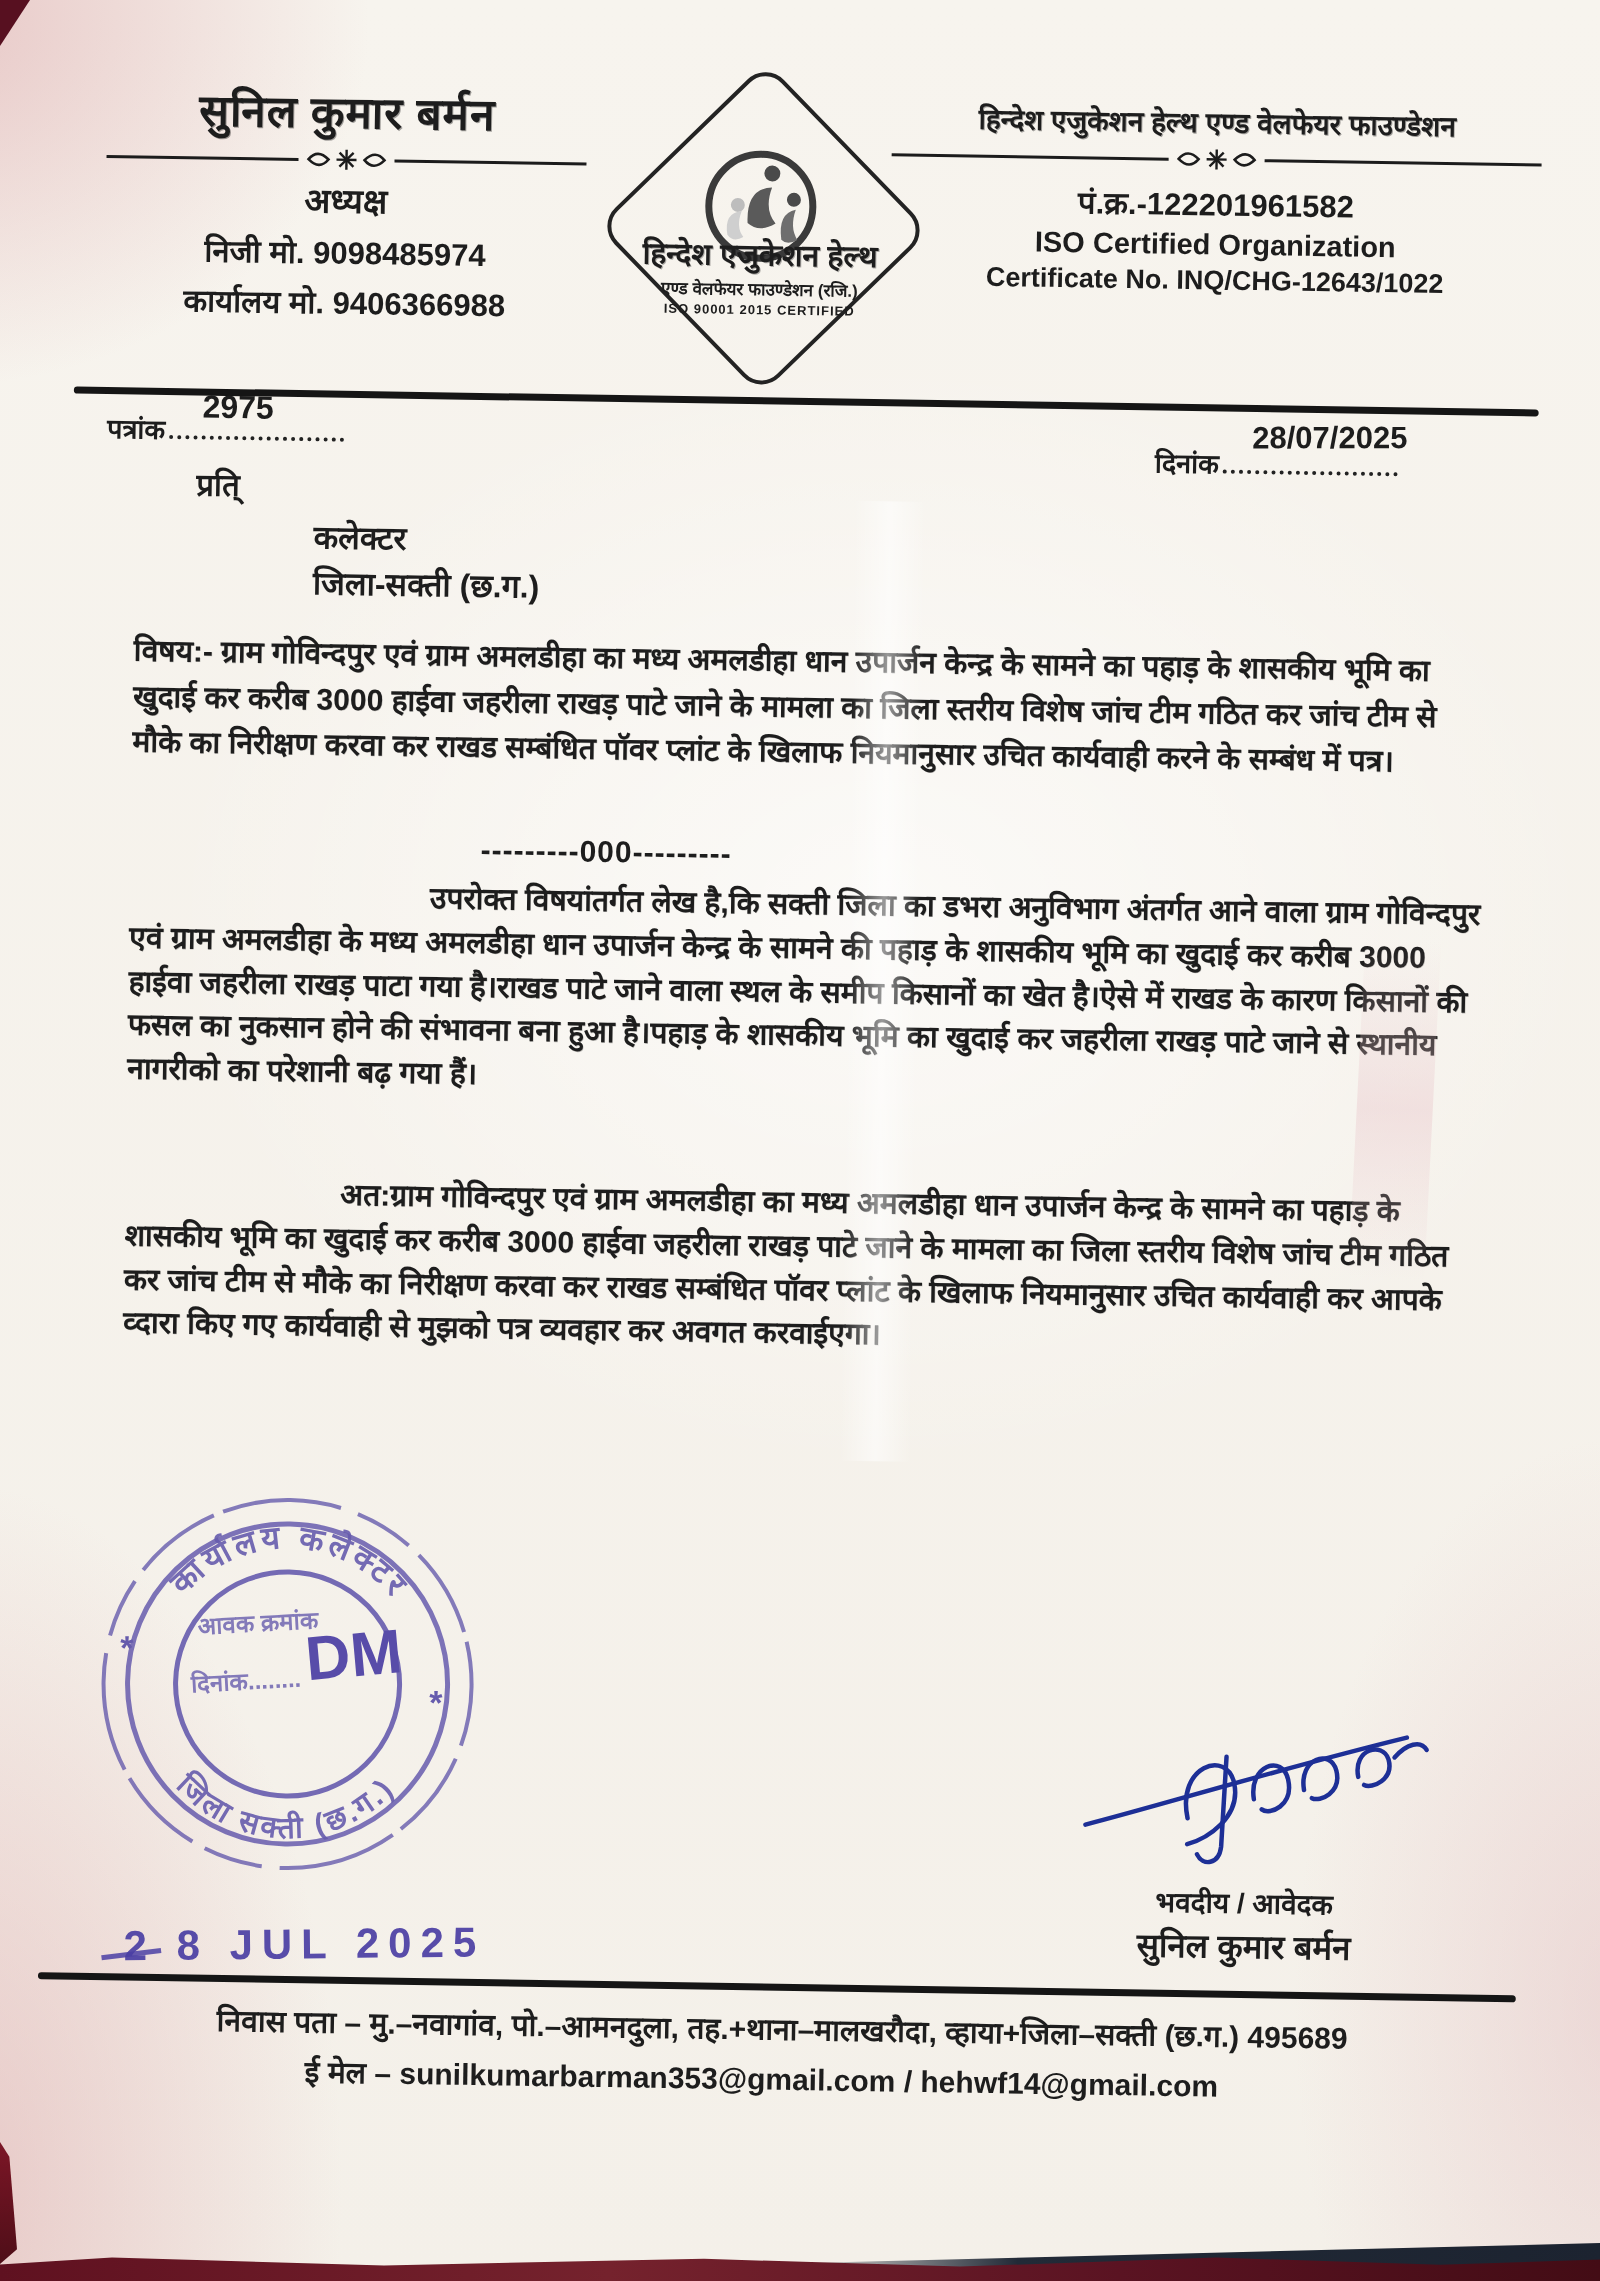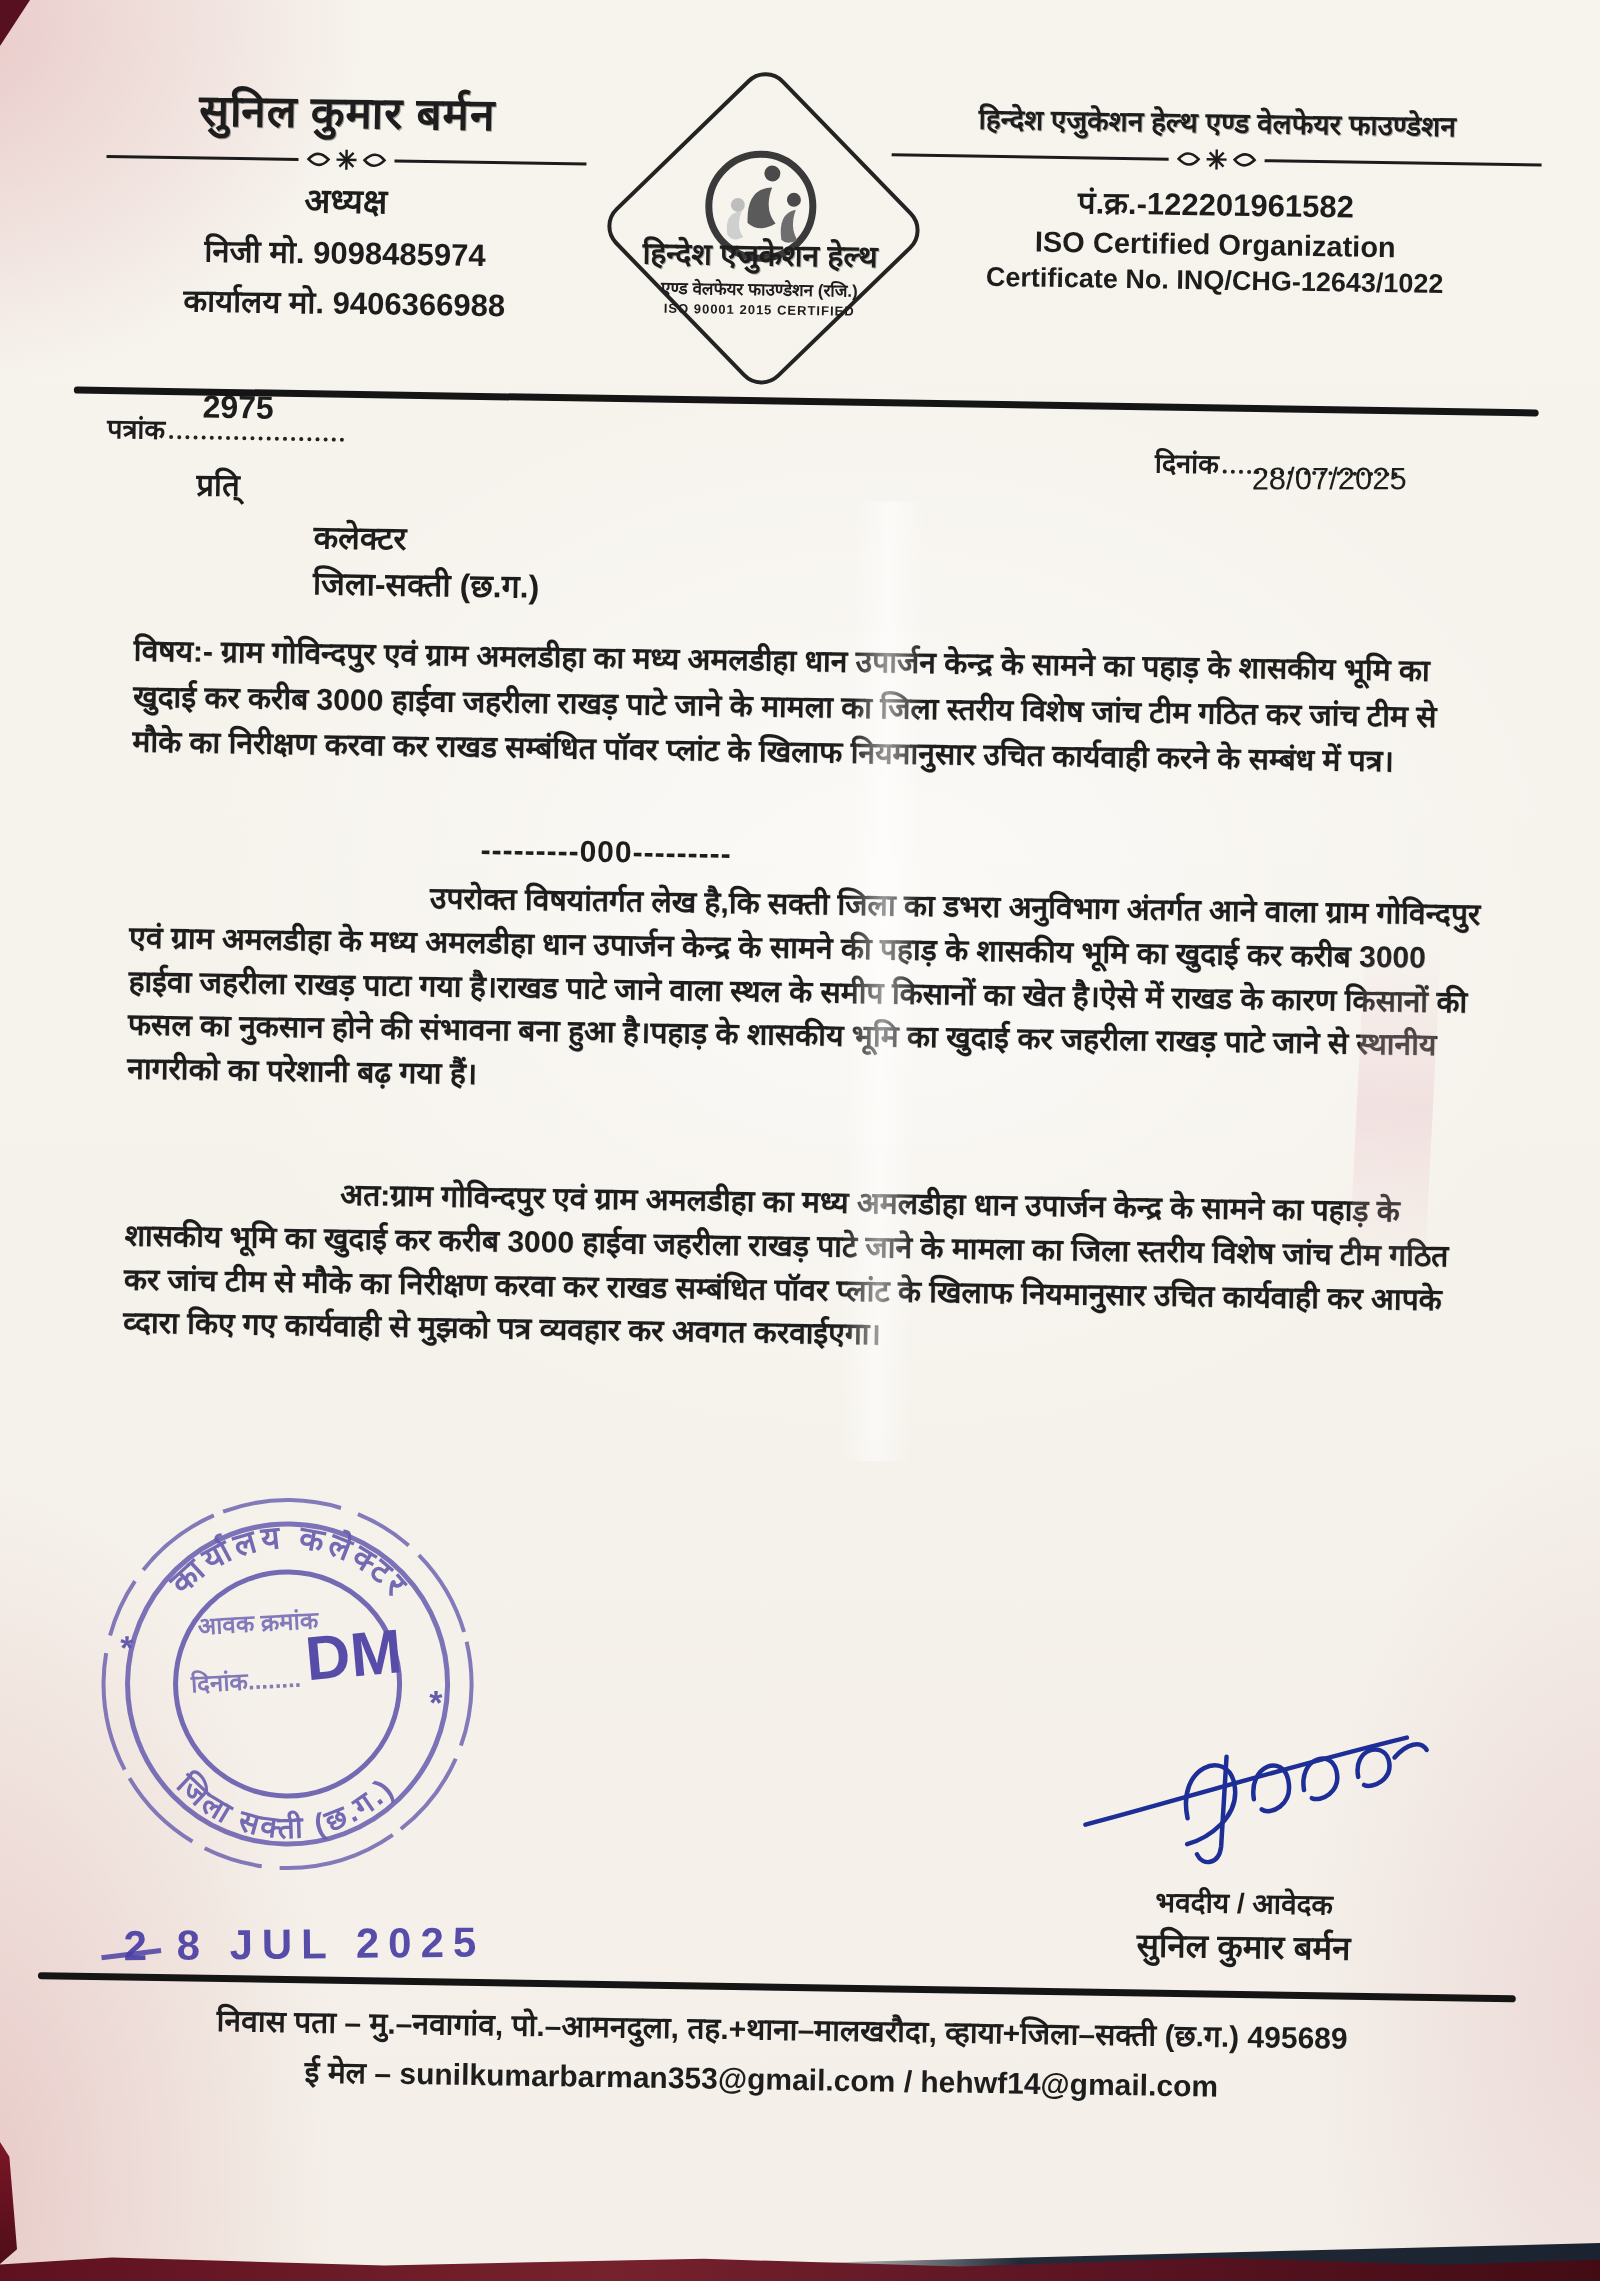--- a/index.html
+++ b/index.html
@@ -39,21 +39,21 @@
   .org-name{font-size:28px;font-weight:800;text-shadow:1px 1px 0 rgba(0,0,0,.35);white-space:nowrap;}
   .org-reg{font-size:31px;font-weight:800;margin-top:10px;}
   .org-iso{font-size:29px;font-weight:700;margin-top:4px;}
   .org-cert{font-size:27px;font-weight:700;margin-top:4px;white-space:nowrap;}
   .rule{position:absolute;left:66px;top:398px;width:1465px;height:7px;background:#151515;border-radius:4px;}
   
   .letterno{position:absolute;left:100px;top:420px;font-size:27px;font-weight:700;}
   .dots{display:inline-block;border-bottom:4px dotted #222;width:175px;height:18px;margin-left:4px;}
   .lno-val{position:absolute;left:195px;top:398px;font-size:32px;font-weight:800;}
   .dateline{position:absolute;left:1148px;top:438px;font-size:27px;font-weight:700;}
-  .date-val{position:absolute;left:1245px;top:412px;font-size:31px;font-weight:400;transform:rotate(-1deg);margin-top:41px;}
+  .date-val{position:absolute;left:1245px;top:412px;font-size:31px;font-weight:700;transform:rotate(-1deg);}
   
   .recip-sal{position:absolute;left:190px;top:472px;font-size:31px;font-weight:700;}
   .recip-1{position:absolute;left:308px;top:522px;font-size:32px;font-weight:700;}
   .recip-2{position:absolute;left:308px;top:568px;font-size:32px;font-weight:700;}
   .subject{position:absolute;left:130px;top:638px;width:1352px;font-size:30px;font-weight:700;line-height:1.52;text-shadow:.5px .5px 0 rgba(0,0,0,.25);}
   .subject .lbl{margin-right:8px;}
   .div000{position:absolute;left:480px;top:838px;font-size:30px;font-weight:800;letter-spacing:1px;}
   .para{position:absolute;width:1355px;font-size:30px;font-weight:700;line-height:1.46;text-shadow:.5px .5px 0 rgba(0,0,0,.25);}
   .p1{left:130px;top:882px;text-indent:300px;}
   .p2{left:130px;top:1180px;text-indent:215px;}

